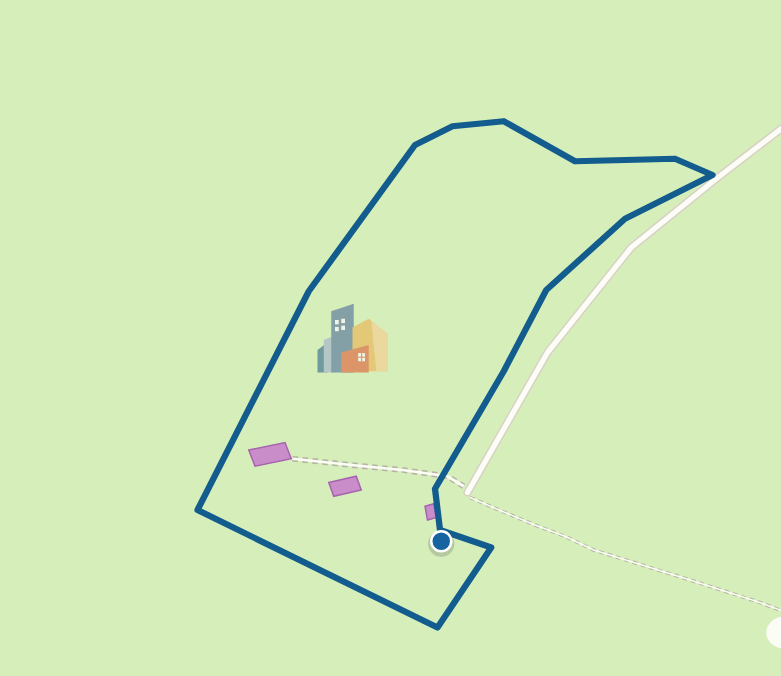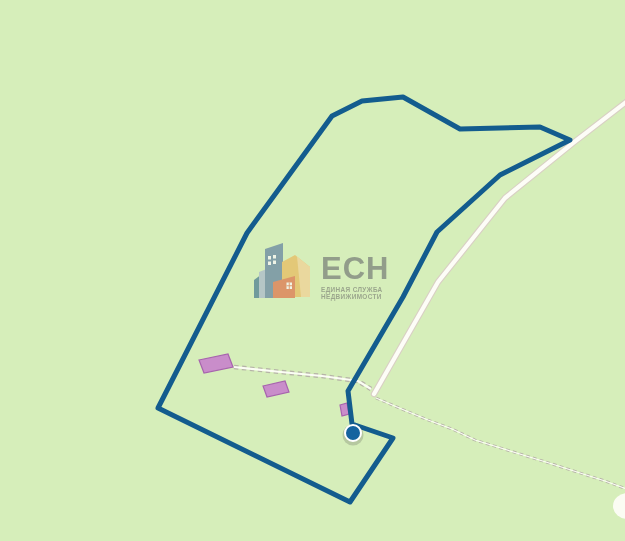--- a/index.html
+++ b/index.html
@@ -78,22 +78,15 @@
       <rect x="23" y="19" width="3" height="3.5" fill="#f2f5ea"></rect>
       <rect x="18" y="25.5" width="3" height="3.5" fill="#f2f5ea"></rect>
       <rect x="23" y="24.5" width="3" height="3.5" fill="#f2f5ea"></rect>
       <polygon points="32,26 45,19 60,31 60,61 32,61" fill="#e5c572"></polygon>
       <polygon points="47,20.5 60,31 60,61 51,61" fill="#ecd79c"></polygon>
       <polygon points="23,46 45,40 45,62 23,62" fill="#dd8e63"></polygon>
       <rect x="36.5" y="46.5" width="5.5" height="6.5" fill="#f2f5ea"></rect>
       <line x1="39.25" y1="46.5" x2="39.25" y2="53" stroke-width="0.9" stroke="#dd8e63"></line>
       <line x1="36.5" y1="49.75" x2="42" y2="49.75" stroke-width="0.9" stroke="#dd8e63"></line>
     </svg>
-    <div class="logo-text">
-      <div class="logo-title">ЕСН</div>
-      <div class="logo-sub">
-        <div>ЕДИНАЯ СЛУЖБА</div>
-        <div>НЕДВИЖИМОСТИ</div>
-      </div>
-    </div>
   </div>
 
 </div>
 
 </body></html>

